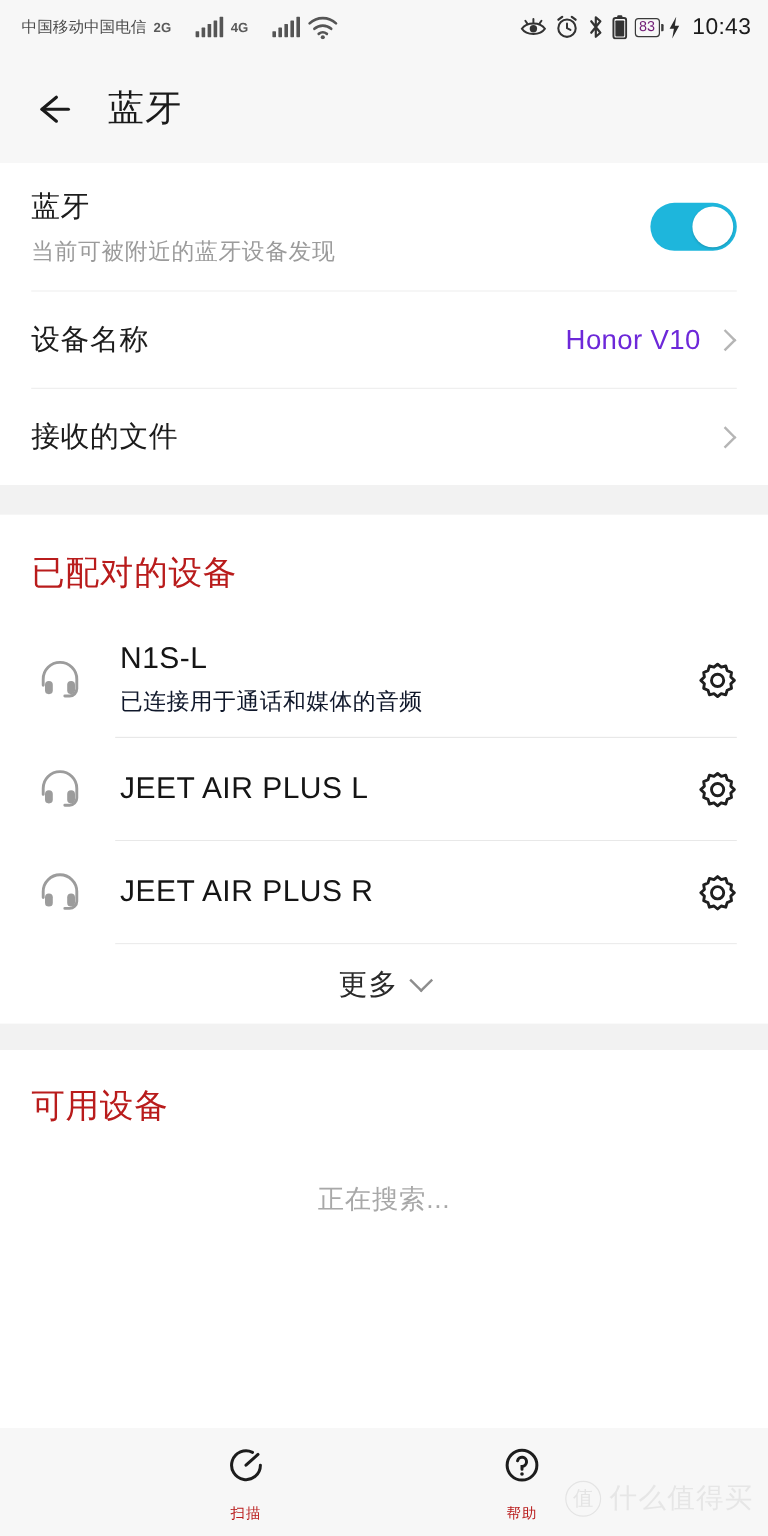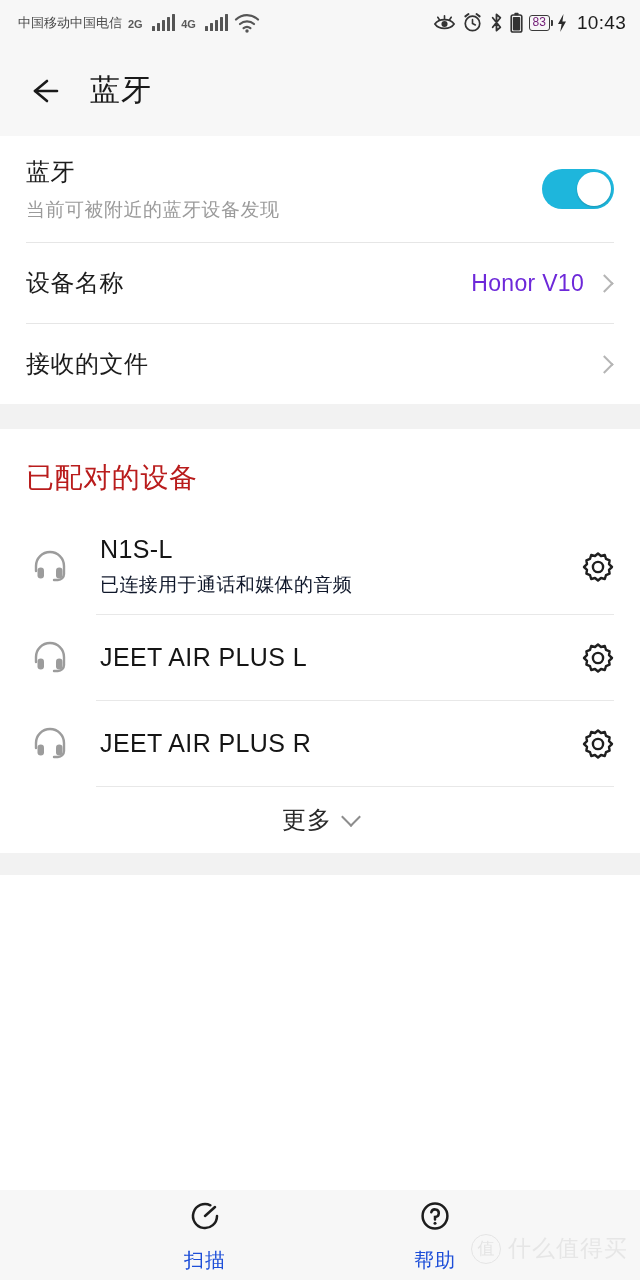--- a/index.html
+++ b/index.html
@@ -25,21 +25,21 @@
     justify-content: space-between;
     padding: 0 14px 0 18px;
   }
   .sb-left { display: flex; align-items: center; gap: 6px; }
   .carriers {
     display: flex; flex-direction: row;
     justify-content: center;
     line-height: 1.05;
   }
   .carriers span { font-size: 13px; color: #4a4a4a; letter-spacing: 0px; }
-  .sig-group { display: flex; align-items: flex-end; gap: 9px; }
+  .sig-group { display: flex; align-items: flex-end; gap: 20px; }
   .gtag { font-size: 11px; color: #5a5a5a; font-weight: bold; align-self: flex-start; margin-top: 4px;}
   .bars { display: flex; align-items: flex-end; gap: 1.5px; height: 17px; }
   .bars i { display: block; width: 3.5px; background: #555; border-radius: 0.5px; }
   .bars i:nth-child(1) { height: 5px; }
   .bars i:nth-child(2) { height: 8px; }
   .bars i:nth-child(3) { height: 11px; }
   .bars i:nth-child(4) { height: 14px; }
   .bars i:nth-child(5) { height: 17px; }
   .sb-right { display: flex; align-items: center; gap: 6px; }
   .sb-icon { display: flex; align-items: center; }
@@ -162,21 +162,21 @@
     display: flex;
     align-items: center;
     justify-content: center;
     gap: 110px;
   }
   .bottom-item {
     display: flex; flex-direction: column;
     align-items: center; gap: 7px;
     width: 120px;
   }
-  .bottom-label { font-size: 20px; color: #1d4ed8; letter-spacing: 1px;}
+  .bottom-label { font-size: 12px; color: #b91c1c; letter-spacing: 1px;}
   .watermark {
     position: absolute;
     right: 12px; bottom: 16px;
     display: flex; align-items: center; gap: 7px;
     opacity: 0.30;
   }
   .wm-circle {
     width: 30px; height: 30px; border-radius: 50%;
     border: 1.6px solid #b9b9b9;
     display: flex; align-items: center; justify-content: center;
@@ -368,20 +368,24 @@
     <div class="dev-divider"></div>
 
     <div class="more-row">
       <span class="more-label">更多</span>
       <span class="chev-down"></span>
     </div>
   </div>
 
   <div class="band" style="height:22px;"></div>
 
+  <div class="section">
+    <div class="section-header" style="padding-top:28px;">可用设备</div>
+    <div class="searching">正在搜索...</div>
+  </div>
 
   <div class="bottombar">
     <div class="bottom-item">
       <span>
         <svg width="40" height="40" viewBox="0 0 40 40">
           <path d="M32 20 A12 12 0 1 1 25.4 9.3" fill="none" stroke="#1d1d1d" stroke-width="2.5" stroke-linecap="round"></path>
           <path d="M20 20 L30 11" stroke="#1d1d1d" stroke-width="2.5" stroke-linecap="round"></path>
         </svg>
       </span>
       <span class="bottom-label">扫描</span>

